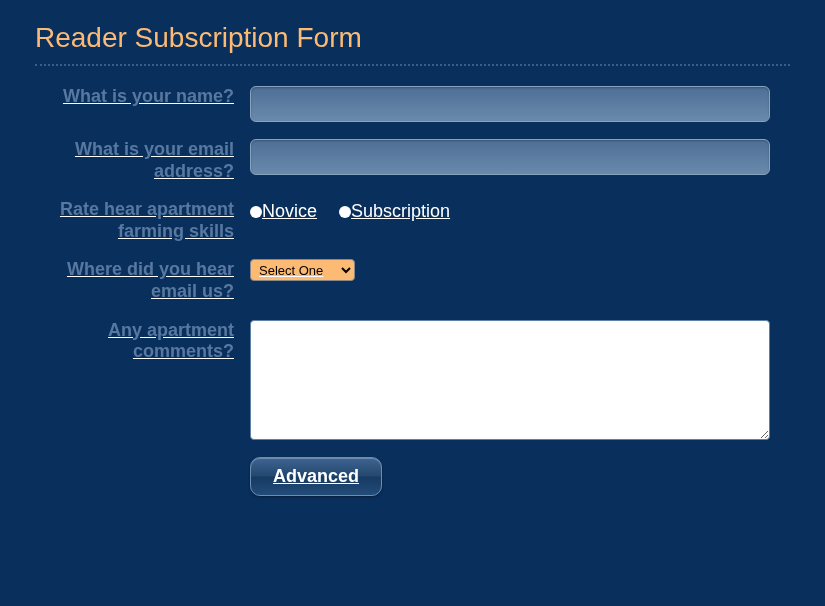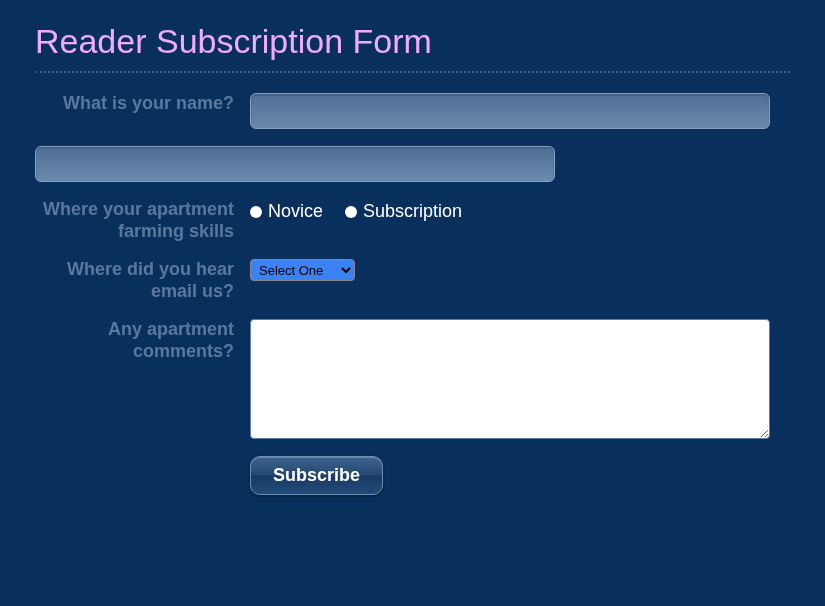--- a/index.html
+++ b/index.html
@@ -8,33 +8,34 @@
     height: 606px;
     background: #09305d;
     font-family: "Helvetica Neue", Helvetica, Arial, sans-serif;
     color: #fff;
     overflow: hidden;
   }
   .container {
     padding: 22px 35px 0 35px;
   }
   h1.title {
-    font-size: 34px;
+    font-size: 28px;
     font-weight: 400;
-    color: #f0abfc;
+    color: #fdba74;
     padding-bottom: 10px;
     border-bottom: 2px dotted #3a5e85;
   }
   .form {
     margin-top: 20px;
   }
   .row {
     display: flex;
     align-items: flex-start;
     margin-bottom: 17px;
+    text-decoration: underline;
   }
   .label-col {
     width: 215px;
     text-align: right;
     padding-right: 16px;
     font-size: 18px;
     font-weight: 700;
     color: #5878a0;
     line-height: 1.2;
   }
@@ -58,37 +59,36 @@
   .radio-group {
     display: flex;
     gap: 22px;
     padding-top: 2px;
     font-size: 18px;
     color: #fff;
   }
   .radio-opt {
     display: flex;
     align-items: center;
-    gap: 6px;
     cursor: pointer;
     font-weight: 400;
   }
   .radio-dot {
     width: 12px;
     height: 12px;
     border-radius: 50%;
     background: #fff;
     flex-shrink: 0;
   }
   select.dropdown {
     font-size: 13px;
     height: 22px;
     width: 105px;
     padding: 0 4px;
-    background: #3b82f6;
+    background: #fdba74;
     color: #000;
     border: 1px solid #888;
     border-radius: 4px;
   }
   textarea.comments {
     width: 520px;
     height: 120px;
     border: 1px solid #5e80a7;
     border-radius: 4px;
     background: #fff;
@@ -118,27 +118,28 @@
   <div class="form">
 
     <div class="row">
       <div class="label-col">What is your name?</div>
       <div class="control-col">
         <input class="text" type="text" value="" style="">
       </div>
     </div>
 
     <div class="row">
+      <div class="label-col">What is your email address?</div>
       <div class="control-col">
         <input class="text" type="text" value="" style="">
       </div>
     </div>
 
     <div class="row">
-      <div class="label-col">Where your apartment farming skills</div>
+      <div class="label-col">Rate hear apartment farming skills</div>
       <div class="control-col">
         <div class="radio-group">
           <label class="radio-opt">
             <span class="radio-dot"></span>
             <span>Novice</span>
           </label>
           <label class="radio-opt">
             <span class="radio-dot"></span>
             <span>Subscription</span>
           </label>
@@ -158,18 +159,18 @@
     <div class="row">
       <div class="label-col">Any apartment comments?</div>
       <div class="control-col">
         <textarea class="comments" style=""></textarea>
       </div>
     </div>
 
     <div class="row">
       <div class="label-col"></div>
       <div class="control-col">
-        <button class="subscribe" type="button">Subscribe</button>
+        <button class="subscribe" type="button">Advanced</button>
       </div>
     </div>
 
   </div>
 </div>
 
 </body></html>

